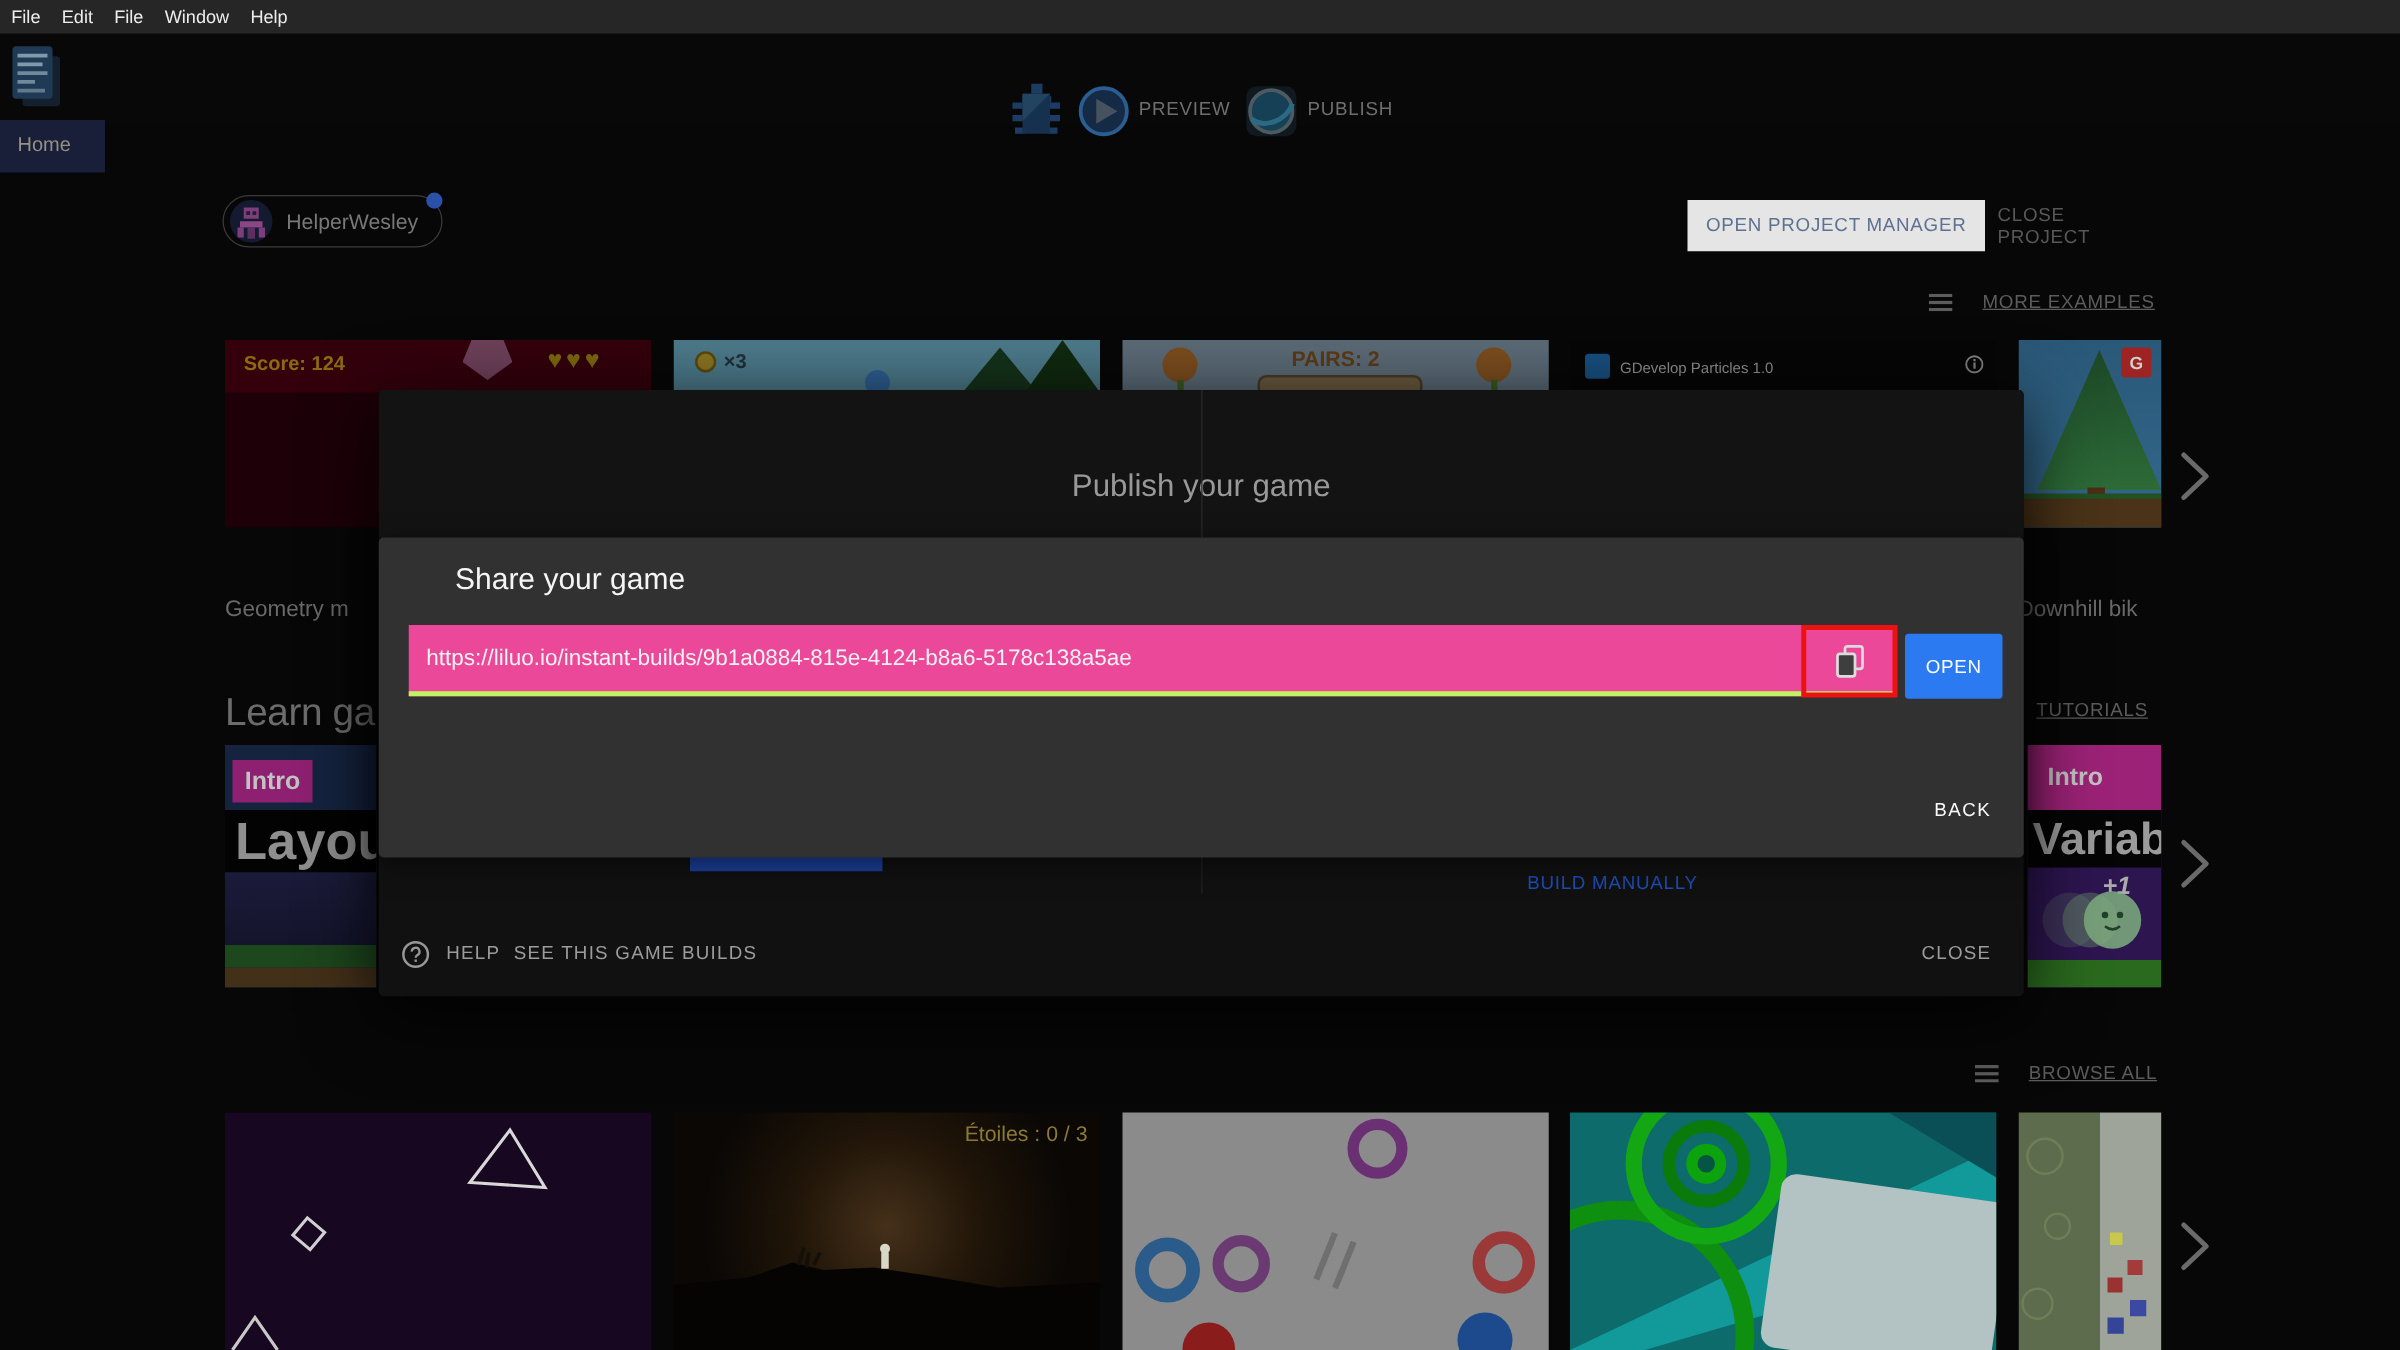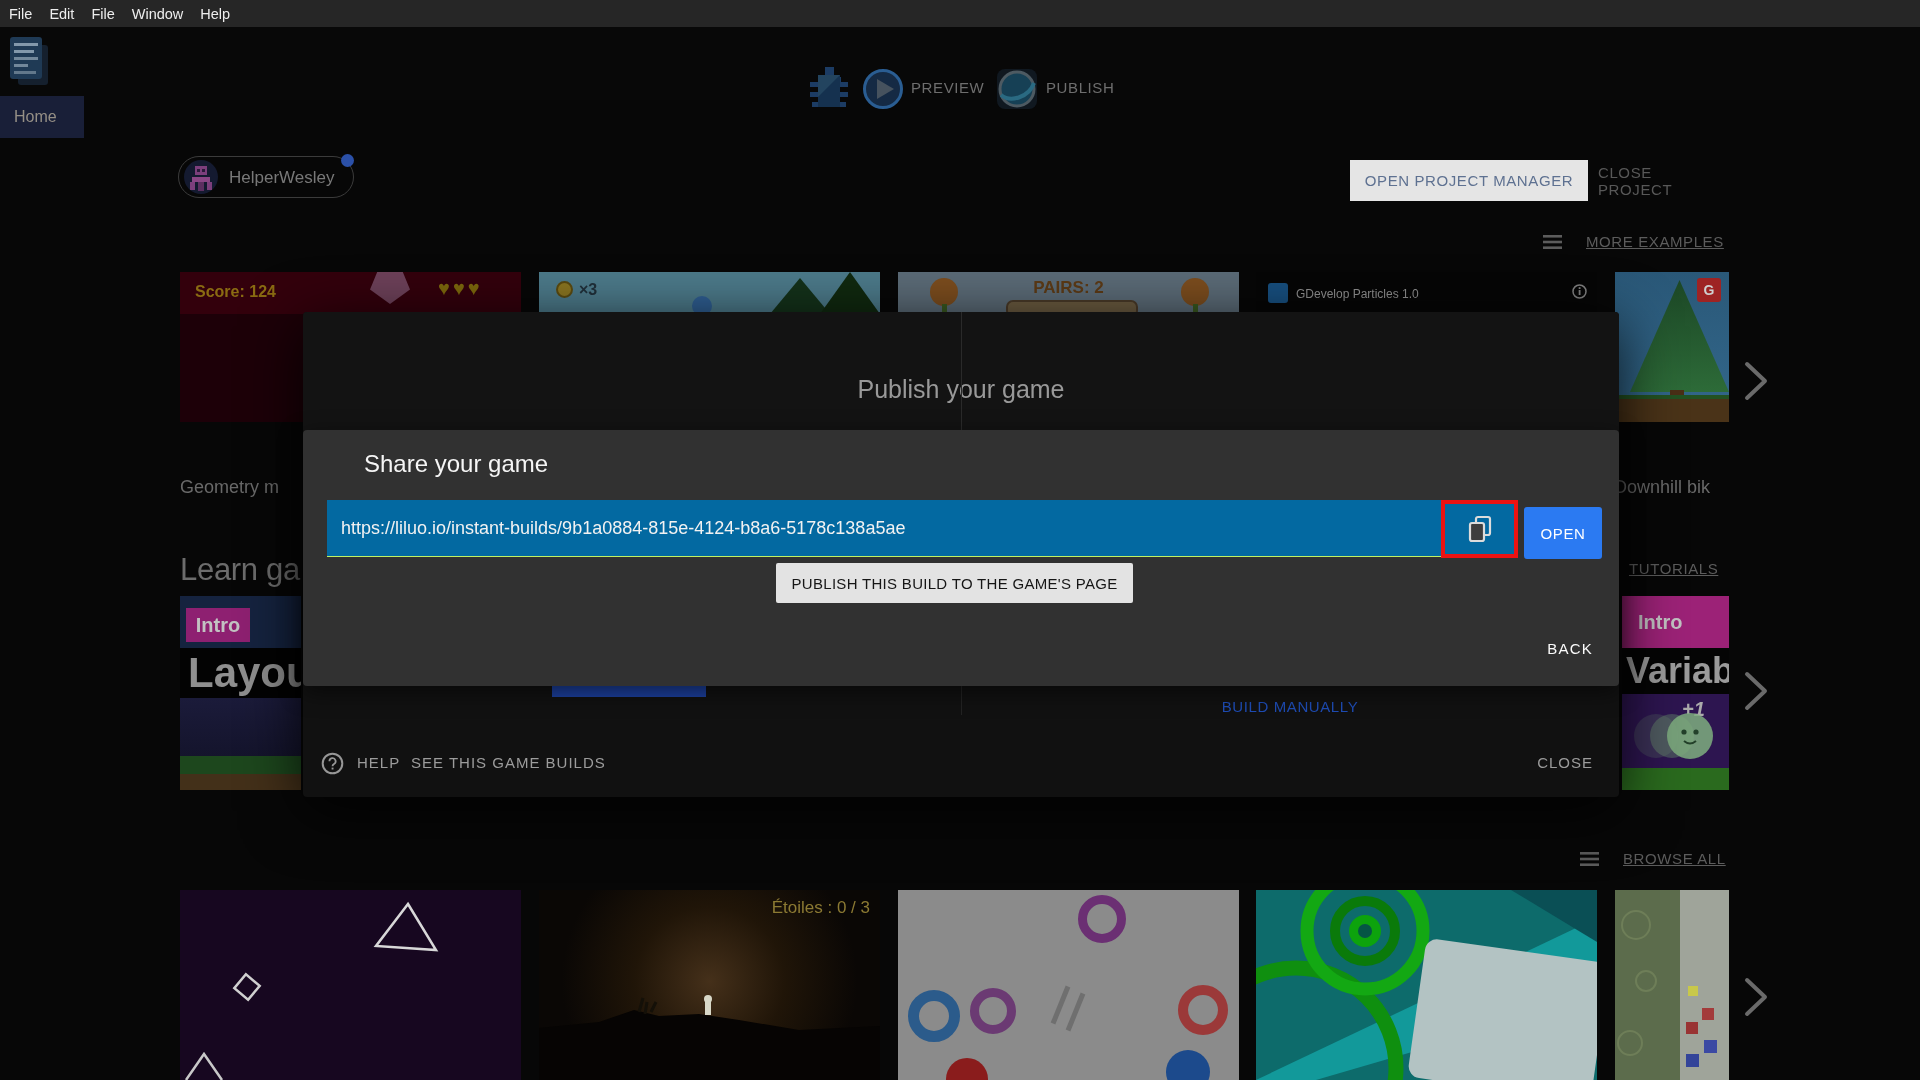--- a/index.html
+++ b/index.html
@@ -63,22 +63,22 @@
   .dlg-tab { flex:1; display:flex; align-items:flex-end; justify-content:center; padding-bottom:26px;
              color:#999999; font-size:25px; }
   .dlg-tab.left  { background:#1a1a1a; }
   .dlg-tab.right { background:#131313; }
   .dlg-vdiv1 { position:absolute; left:658px; top:0; width:1px; height:118px; background:#2a2a2a; }
   .dlg-vdiv2 { position:absolute; left:658px; top:373px; width:1px; height:30px; background:#232323; }
 
   .panel { position:absolute; left:0; top:118px; width:1316px; height:256px; background:#313131;
            border-radius:4px; box-shadow:0 6px 22px rgba(0,0,0,.55); }
   .panel-title { position:absolute; left:14px; top:20px; font-size:24px; color:#f5f5f5;margin-left:47px; }
-  .url-input { position:absolute; left:24px; top:70px; width:1189px; height:57px; background:#0369a1;
-               border:none; border-bottom:1px solid #bef264; color:#f2f2f2; font-size:18px;
+  .url-input { position:absolute; left:24px; top:70px; width:1189px; height:57px; background:#ec4899;
+               border:none; border-bottom:4px solid #bef264; color:#f2f2f2; font-size:18px;
                font-family:"Liberation Sans",sans-serif; padding:0 90px 0 14px; outline:none; }
   .copy-highlight { position:absolute; left:1138px; top:70px; width:77px; height:58px;
                     border:4px solid #ec1212; display:flex; align-items:center; justify-content:center; }
   .btn-open { position:absolute; left:1221px; top:77px; width:78px; height:52px; background:#2b7af2;
               border-radius:3px; color:#ffffff; font-size:15px; letter-spacing:.6px;
               display:flex; align-items:center; justify-content:center; }
   .btn-publish-build { position:absolute; left:473px; top:133px; width:357px; height:40px; background:#e3e3e3;
               border-radius:2px; color:#161616; font-size:15px; letter-spacing:.3px;
               display:flex; align-items:center; justify-content:center; white-space:nowrap; }
   .btn-back { position:absolute; right:26px; top:210px; color:#fafafa; font-size:15px; letter-spacing:1.2px; }
@@ -354,18 +354,17 @@
       <input class="url-input" readonly="" value="https://liluo.io/instant-builds/9b1a0884-815e-4124-b8a6-5178c138a5ae" style="">
 
       <div class="copy-highlight">
         <svg width="26" height="28" viewBox="0 0 26 28">
           <rect x="9" y="2" width="14" height="18" rx="2" fill="none" stroke="#dcdcdc" stroke-width="2.2"></rect>
           <rect x="3" y="8" width="14" height="18" rx="2" fill="#3e3e3e" stroke="#dcdcdc" stroke-width="2.2"></rect>
         </svg>
       </div>
 
       <div class="btn-open">OPEN</div>
-      <div class="btn-publish-build">PUBLISH THIS BUILD TO THE GAME'S PAGE</div>
       <div class="btn-back">BACK</div>
     </div>
   </div>
 
 </div>
 
 </body></html>

